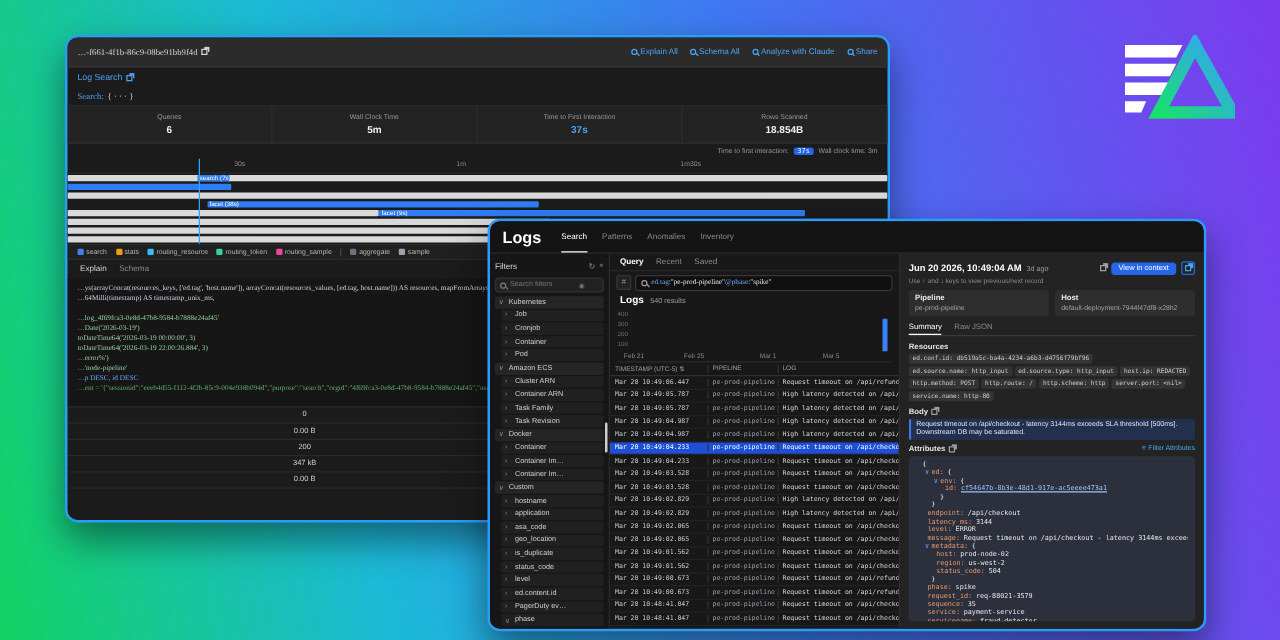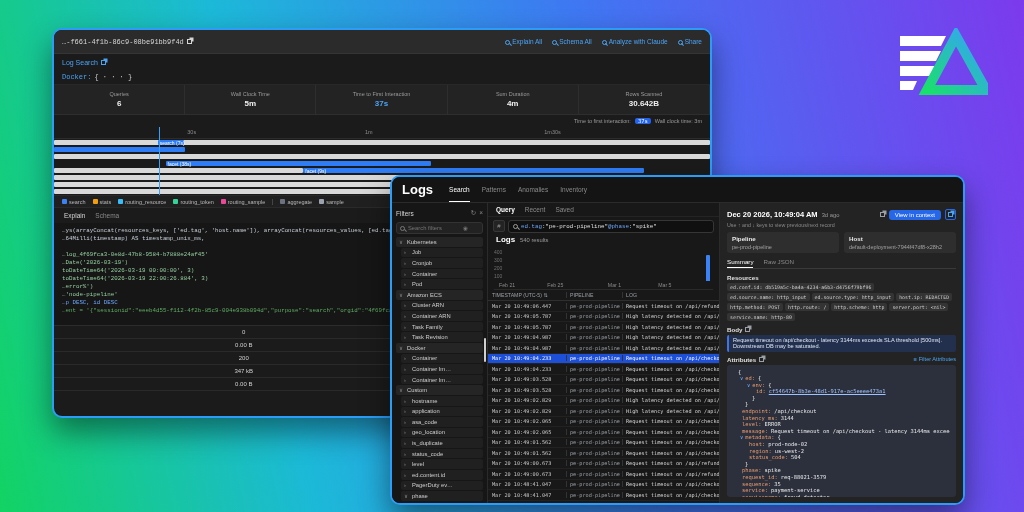--- a/index.html
+++ b/index.html
@@ -2,21 +2,21 @@
 <html><head>
 <meta charset="utf-8">
 <style>
   * { margin:0; padding:0; box-sizing:border-box; }
   html,body { width:1024px; height:512px; overflow:hidden; }
   body {
     font-family:"Liberation Sans", sans-serif;
     background:linear-gradient(78deg,#12d363 0%,#1cb9d8 28%,#3e78f2 60%,#7c3aed 100%);
     position:relative; color:#ddd;
   }
-  .mono { font-family:Liberation Mono, monospace; }
+  .mono { font-family:Liberation Serif, serif; }
 
   
   .win { position:absolute; background:#1b1b1b; border:2px solid #2b9df8; border-radius:10px;
          overflow:hidden; box-shadow:0 14px 30px rgba(0,0,0,.45); }
   #trace-win { left:52px; top:28px; width:660px; height:390px; z-index:1; display:flex; flex-direction:column; }
   #logs-win  { left:390px; top:175px; width:575px; height:330px; z-index:5; background:#181818; display:flex; flex-direction:column; }
 
   
   #logo { position:absolute; right:36px; top:28px; width:92px; height:70px; z-index:2; }
 
@@ -165,48 +165,44 @@
         <span><span class="ic-search" style="margin-right:2px;"></span><span>Analyze with Claude</span></span>
 
         <span><span class="ic-search" style="margin-right:2px;"></span><span>Share</span></span>
       </div>
   </div>
   <div class="tw-logsearch">
     <span>Log Search</span>
       <span class="ic-copy"></span>
   </div>
   <div class="tw-config mono">
-    <span class="k">Docker:</span>
+    <span class="k">Search:</span>
     <span class="v">{ · · · }</span>
   </div>
   <div class="tw-stats">
 
       <div class="tw-stat">
         <span class="lab">Queries</span>
         <span class="val">6</span>
       </div>
 
       <div class="tw-stat">
         <span class="lab">Wall Clock Time</span>
         <span class="val">5m</span>
       </div>
 
       <div class="tw-stat">
         <span class="lab">Time to First Interaction</span>
         <span class="val accent">37s</span>
       </div>
 
-      <div class="tw-stat">
-        <span class="lab">Sum Duration</span>
-        <span class="val">4m</span>
-      </div>
 
       <div class="tw-stat">
         <span class="lab">Rows Scanned</span>
-        <span class="val">30.642B</span>
+        <span class="val">18.854B</span>
       </div>
 
     </div>
   <div class="tw-meta">
     <span>Time to first interaction:</span>
     <span class="chip">37s</span>
     <span>Wall clock time: 3m</span>
   </div>
   <div class="tw-rulerwrap">
     <div class="tw-ruler">
@@ -707,21 +703,21 @@
             <span class="col-ts">Mar 20 10:48:41.047</span>
             <span class="col-pipe">pe-prod-pipeline</span>
             <span class="col-log">Request timeout on /api/checkout - latency 2958ms exceeds</span>
           </div>
         </div>
     </div>
 
     <div class="lw-detail">
       <div class="dt-head">
         <span class="dt-date">
-          <span>Dec 20 2026, 10:49:04 AM</span><span class="dt-ago">3d ago</span>
+          <span>Jun 20 2026, 10:49:04 AM</span><span class="dt-ago">3d ago</span>
         </span>
         <span class="dt-actions">
           <span class="ic-copy" style="color:#9aa0a6;"></span>
           <span class="btn-ctx">View in context</span>
           <span class="btn-sq">
               <span class="ic-copy" style="margin-left:0;"></span>
             </span>
         </span>
       </div>
       <div class="dt-hint">Use ↑ and ↓ keys to view previous/next record</div>

